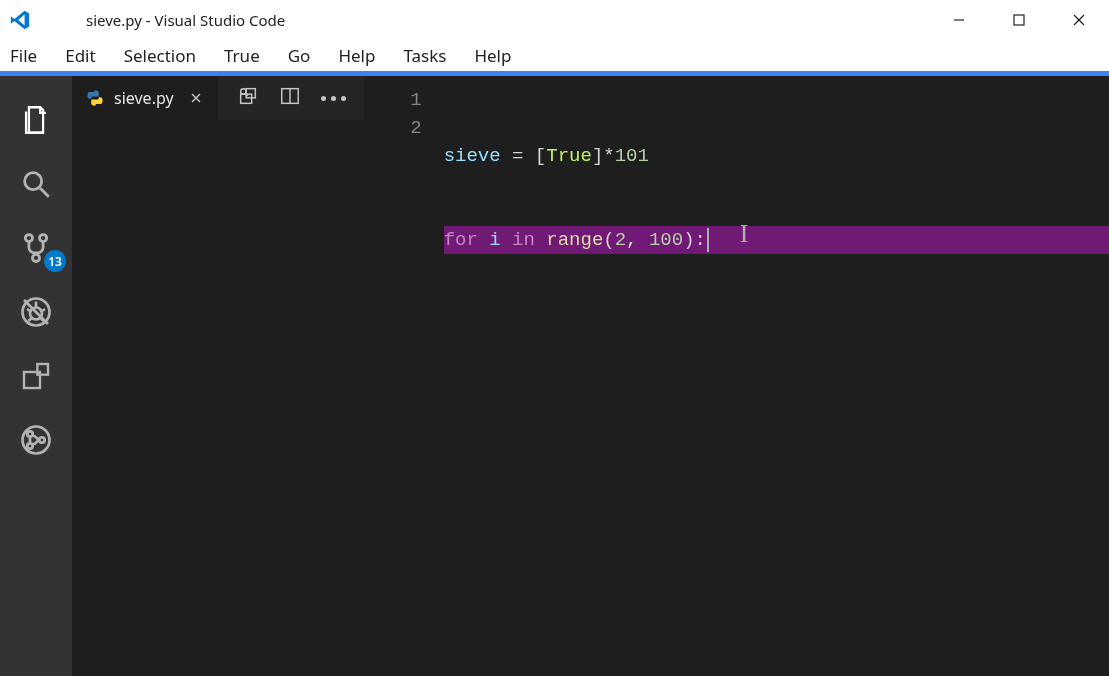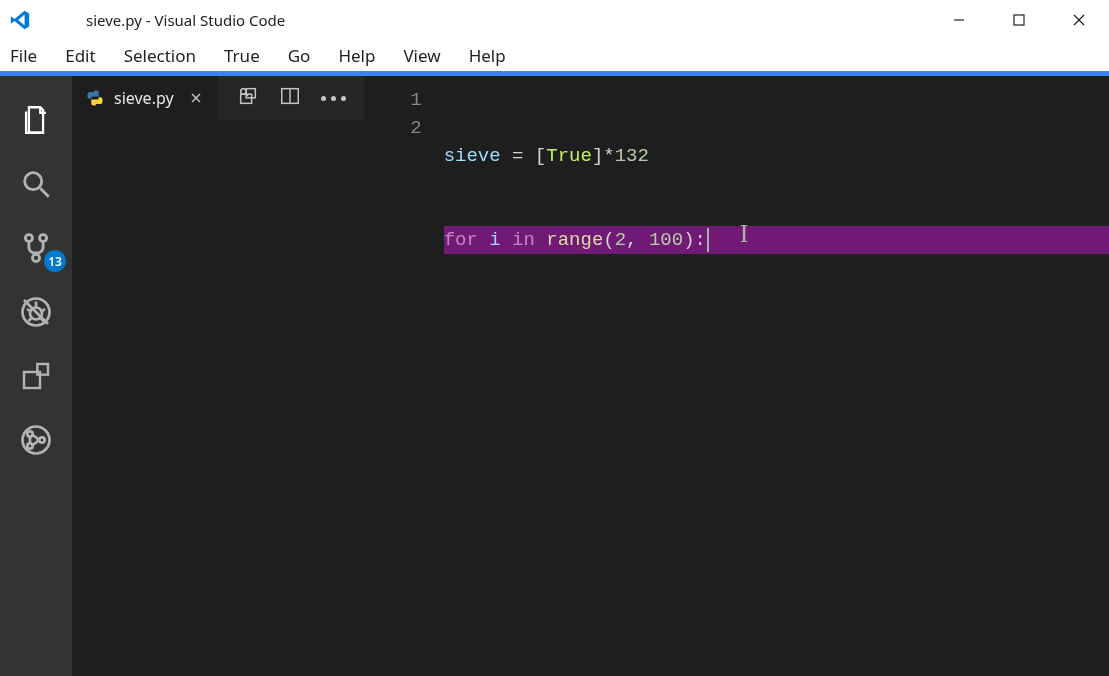--- a/index.html
+++ b/index.html
@@ -93,21 +93,21 @@
   </div>
 </div>
 
 <div class="menubar">
   <div class="menu-item">File</div>
   <div class="menu-item">Edit</div>
   <div class="menu-item">Selection</div>
   <div class="menu-item">True</div>
   <div class="menu-item">Go</div>
   <div class="menu-item">Help</div>
-  <div class="menu-item">View</div>
+  <div class="menu-item">Tasks</div>
   <div class="menu-item">Help</div>
 </div>
 
 <div class="workbench">
 
   <div class="activitybar">
     <div class="act-item active">
       <svg width="34" height="34" viewBox="0 0 24 24" stroke-width="1.6">
           <path d="M7 3h8l2 2v16H7z"></path>
           <path d="M5 6v15h12"></path>
@@ -198,19 +198,19 @@
           </span>
       </div>
     </div>
 
     <div class="code-area">
       <div class="gutter">
         <div class="ln">1</div>
         <div class="ln">2</div>
       </div>
       <div class="code">
-        <div class="line"><span class="tok-id">sieve</span><span class="tok-op"> = </span><span class="tok-br">[</span><span class="tok-kw">True</span><span class="tok-br">]</span><span class="tok-op">*</span><span class="tok-num">132</span></div>
+        <div class="line"><span class="tok-id">sieve</span><span class="tok-op"> = </span><span class="tok-br">[</span><span class="tok-kw">True</span><span class="tok-br">]</span><span class="tok-op">*</span><span class="tok-num">101</span></div>
         <div class="line hl"><span class="tok-con">for</span><span> </span><span class="tok-id">i</span><span> </span><span class="tok-con">in</span><span> </span><span class="tok-fn">range</span><span class="tok-br">(</span><span class="tok-num">2</span><span class="tok-pun">, </span><span class="tok-num">100</span><span class="tok-br">)</span><span class="tok-pun">:</span><span class="cursor"></span><span class="ibeam">I</span></div>
       </div>
       <div class="right-scroll"></div>
     </div>
   </div>
 </div>
 
 </body></html>

